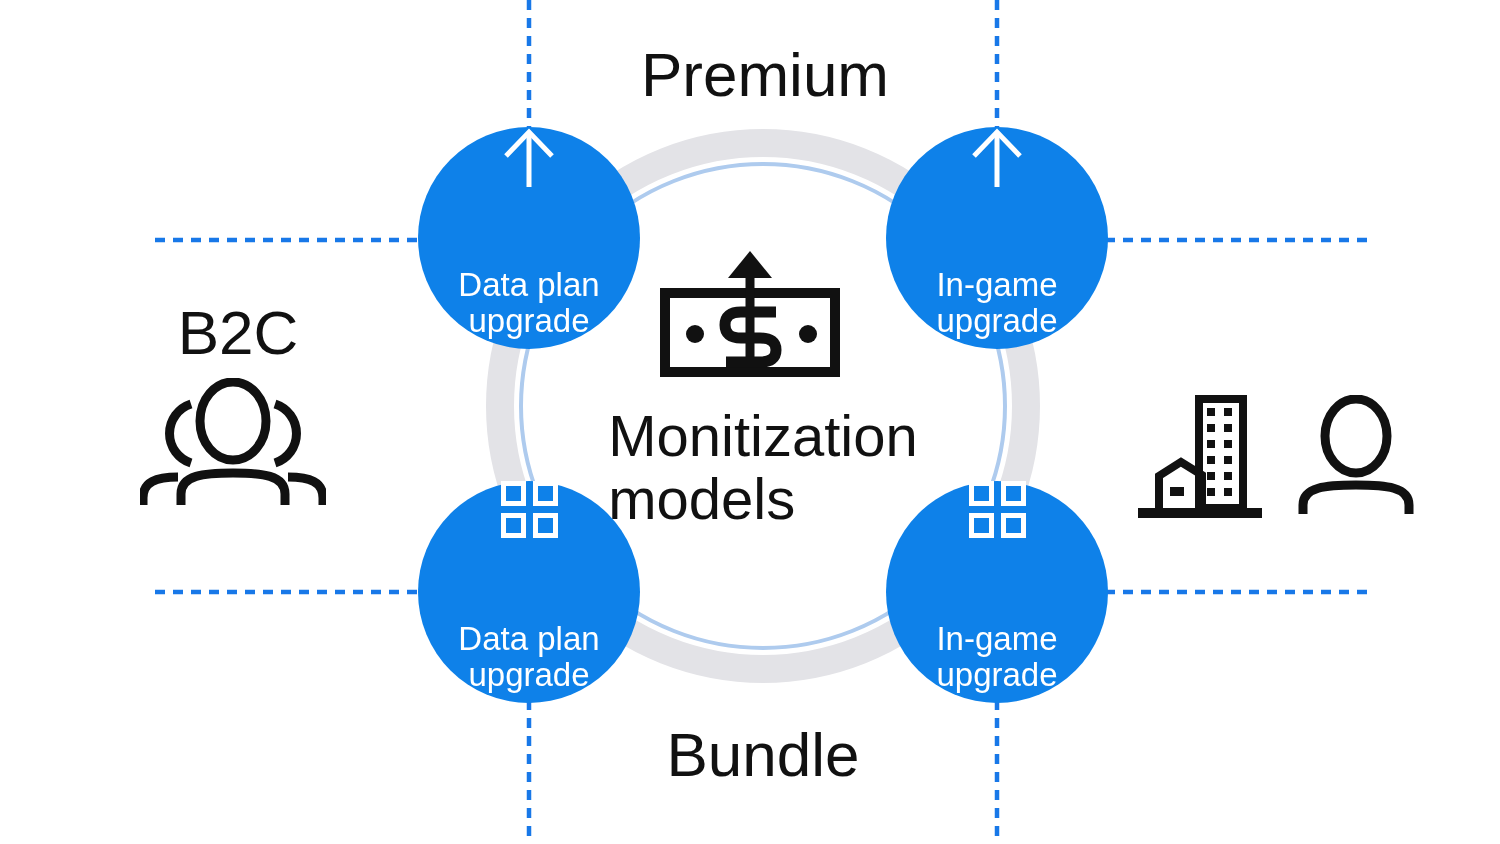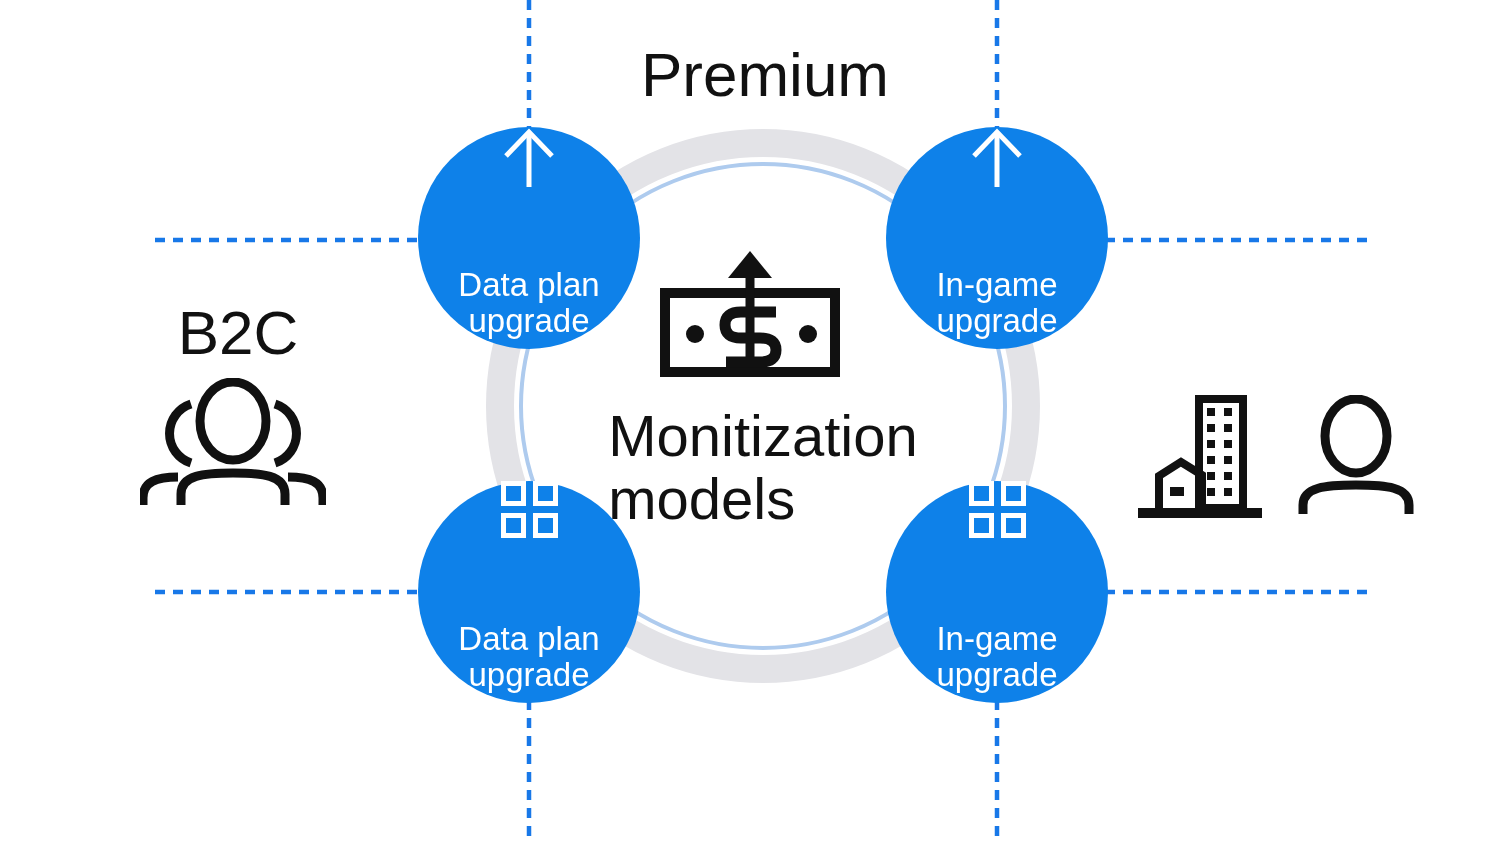--- a/index.html
+++ b/index.html
@@ -117,20 +117,21 @@
       <rect class="white-stroke" x="2.5" y="34.5" width="20" height="20" stroke-width="5"></rect>
       <rect class="white-stroke" x="34.5" y="34.5" width="20" height="20" stroke-width="5"></rect>
     </svg>
     <div class="nlabel">
       <div>In-game</div>
       <div>upgrade</div>
     </div>
   </div>
 
   <div class="big-label" style="left:765px;top:44px">Premium</div>
+  <div class="big-label" style="left:763px;top:724px">Bundle</div>
   <div class="big-label" style="left:238px;top:302px">B2C</div>
 
   <svg class="abs" style="left:140px;top:378px" width="186" height="128" viewBox="0 0 186 128">
     <path class="ink-stroke" d="M51 26 A31 31 0 0 0 51 85" stroke-width="9"></path>
     <path class="ink-stroke" d="M135 26 A31 31 0 0 1 135 85" stroke-width="9"></path>
     <path class="ink-stroke" d="M3 127 L3 120 C3 104 16 99 38 99" stroke-width="9"></path>
     <path class="ink-stroke" d="M183 127 L183 120 C183 104 170 99 148 99" stroke-width="9"></path>
     <ellipse class="ink-stroke" cx="93" cy="43" rx="33" ry="39" stroke-width="9" fill="#fff"></ellipse>
     <path class="ink-stroke" d="M41 127 L41 116 C41 97 64 95 93 95 C122 95 145 97 145 116 L145 127" stroke-width="9" fill="#fff"></path>
   </svg>

